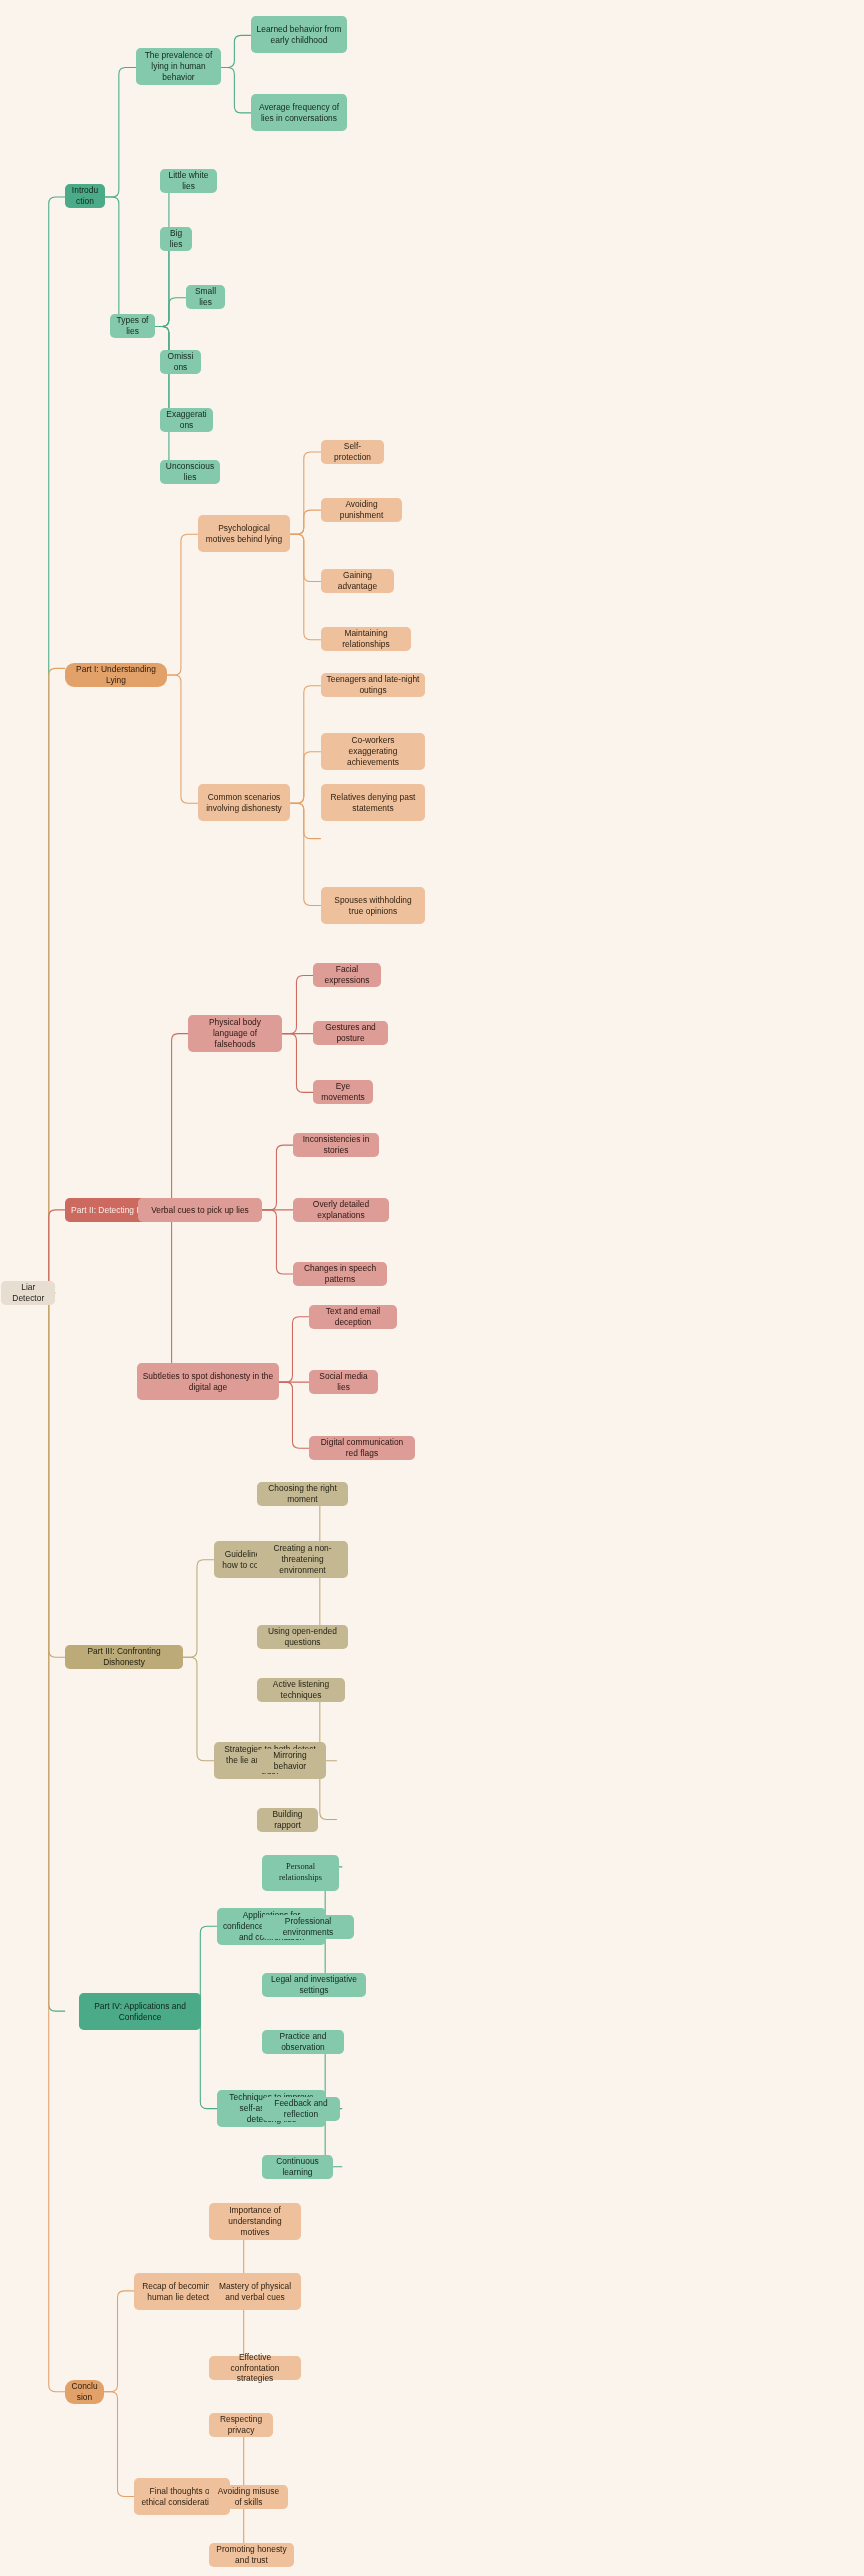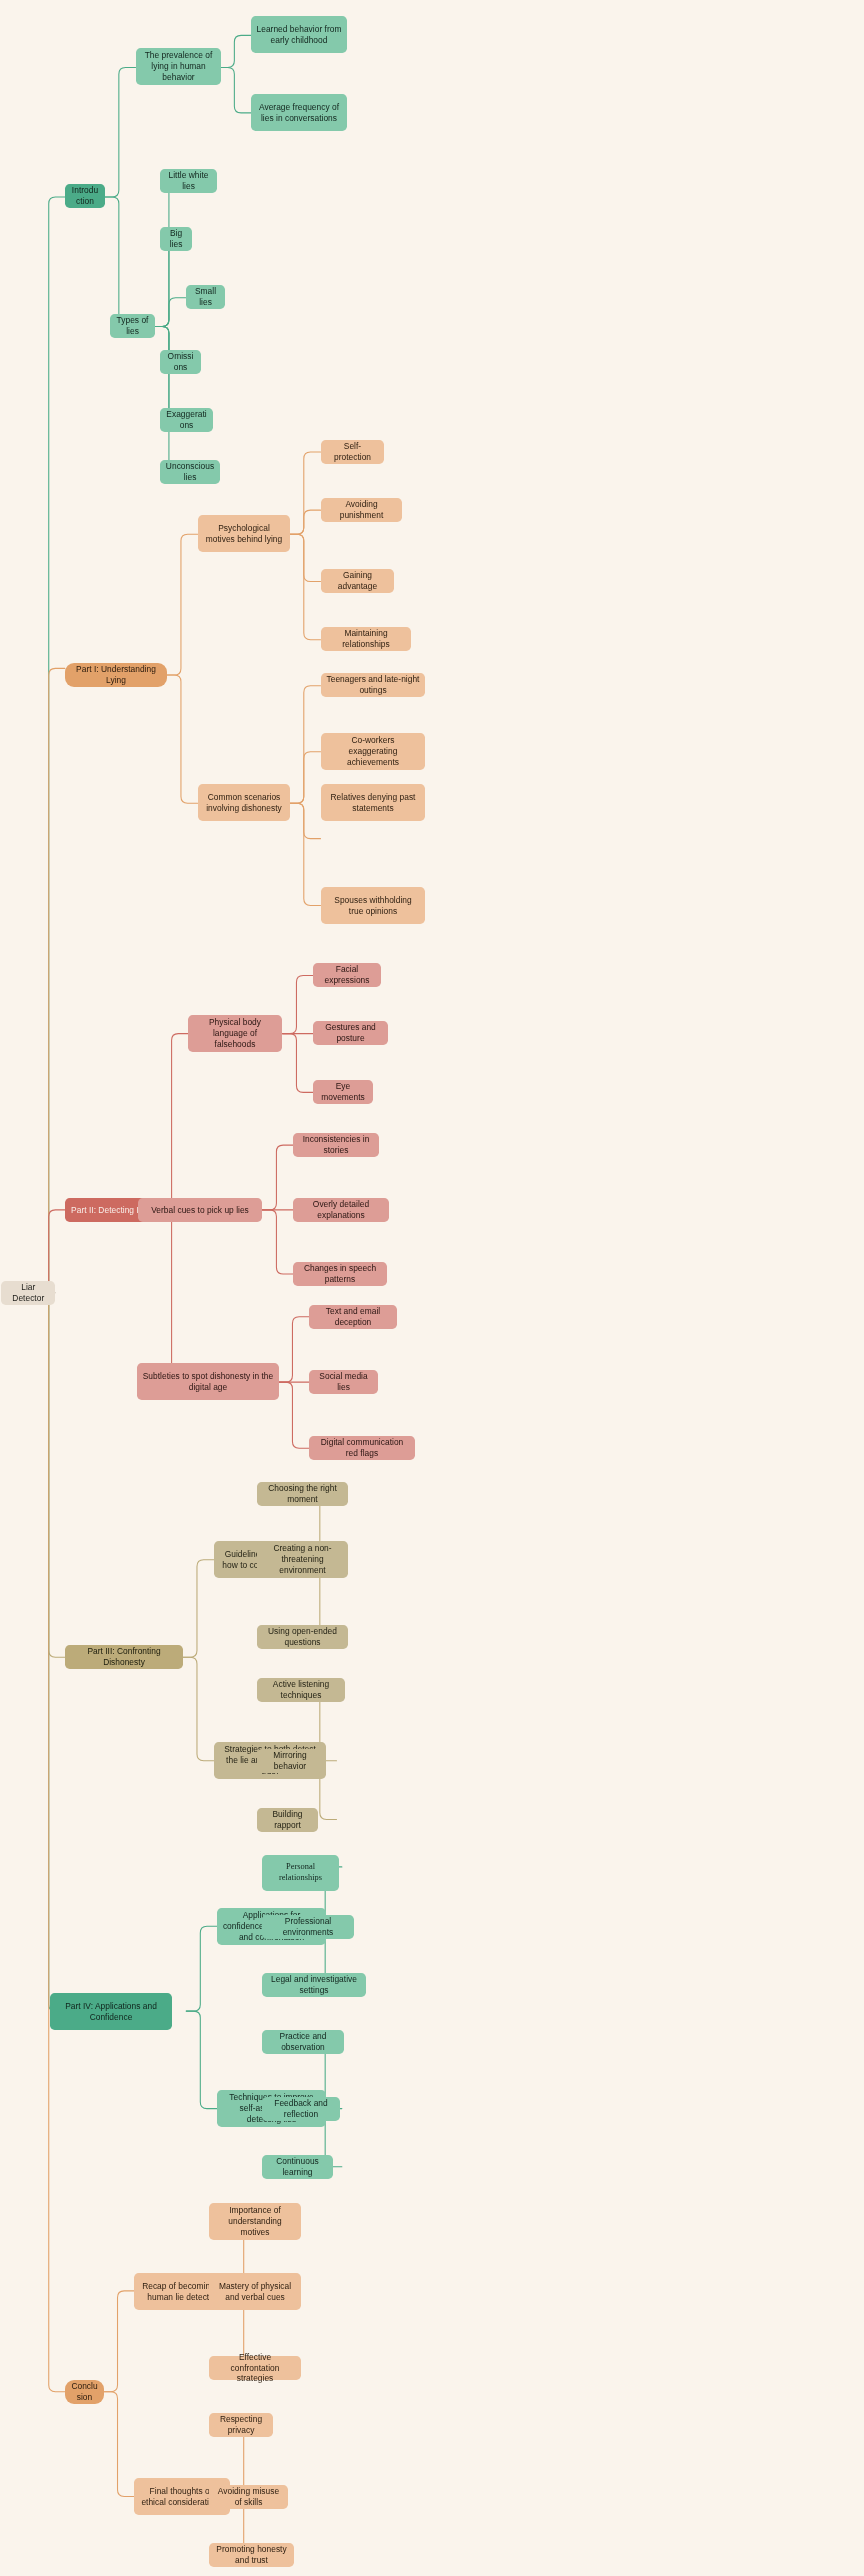--- a/index.html
+++ b/index.html
@@ -297,21 +297,21 @@
   <div class="node c-olive-l" style="left:257px; top:1678px; width:88px; height:24px;">
     <span>Active listening techniques</span>
   </div>
   <div class="node c-olive-l" style="left:257px; top:1749px; width:66px; height:24px;">
     <span>Mirroring behavior</span>
   </div>
   <div class="node c-olive-l" style="left:257px; top:1808px; width:61px; height:24px;">
     <span>Building rapport</span>
   </div>
 
-  <div class="node c-green-d" style="left:50px; top:1993px; width:122px; height:37px;">
+  <div class="node c-green-d" style="left:79px; top:1993px; width:122px; height:37px;">
     <span>Part IV: Applications and Confidence</span>
   </div>
 
   <div class="node c-green-l" style="left:217px; top:1908px; width:109px; height:37px;">
     <span>Applications for confidence in lie detection and confrontation</span>
   </div>
   <div class="node c-green-l" style="left:262px; top:1855px; width:77px; height:36px;font-family:Liberation Serif, serif;">
     <span>Personal relationships</span>
   </div>
   <div class="node c-green-l" style="left:262px; top:1915px; width:92px; height:24px;">

